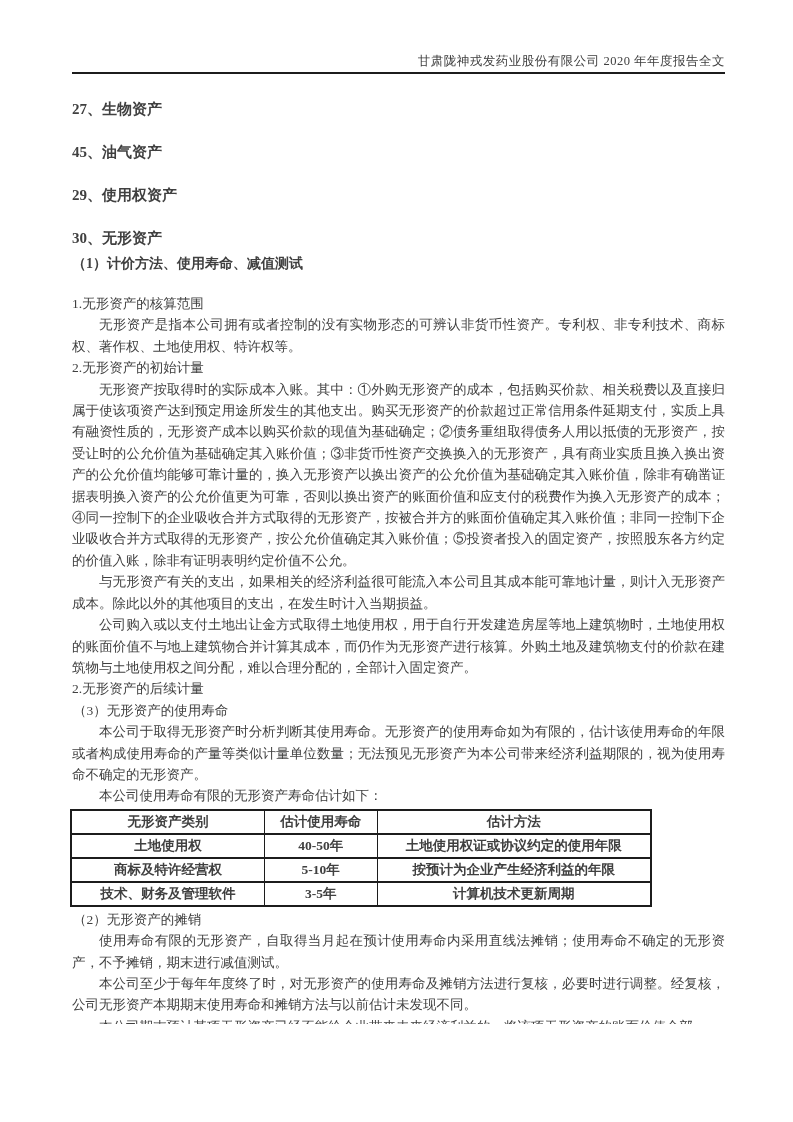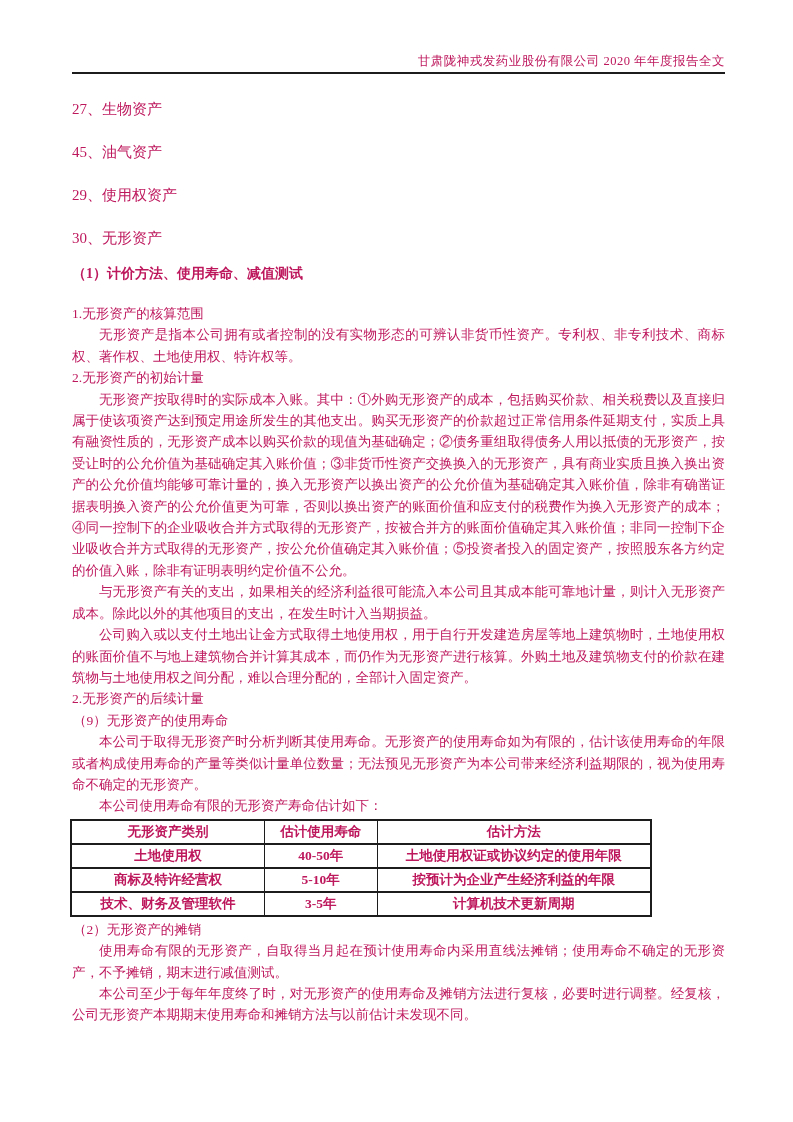--- a/index.html
+++ b/index.html
@@ -5,48 +5,48 @@
   html, body {
     margin: 0;
     padding: 0;
     background: #ffffff;
   }
   .page {
     position: relative;
     width: 793px;
     height: 1024px;
     background: #ffffff;
-    color: #be185d;
+    color: #404040;
     font-family: "Liberation Serif", "DejaVu Serif", serif;
     overflow: hidden;
     box-sizing: border-box;
   }
   .content {
     margin: 0 68px 0 72px; 
   }
   .doc-header {
     padding-top: 54px;
     padding-bottom: 4px;
     border-bottom: 2px solid #1c1c1c;
     text-align: right;
     font-size: 12.5px;
     line-height: 14px;
     letter-spacing: 0.5px;
   }
   .h-num {
     font-size: 15px;
-    font-weight: normal;
+    font-weight: bold;
     line-height: 16px;
     margin-top: 27px;
   }
   .h-sub {
     font-size: 14px;
     font-weight: bold;
     line-height: 15px;
-    margin-top: 20px;
+    margin-top: 10px;
   }
   .body-text {
     margin-top: 22px;
     font-size: 13.5px;
     line-height: 21.4px;
     text-align: justify;
   }
   .body-text p {
     margin: 0;
   }
@@ -109,21 +109,21 @@
     <div class="body-text">
       <p>1.无形资产的核算范围</p>
       <p class="indent">无形资产是指本公司拥有或者控制的没有实物形态的可辨认非货币性资产。专利权、非专利技术、商标权、著作权、土地使用权、特许权等。</p>
 
       <p>2.无形资产的初始计量</p>
       <p class="indent">无形资产按取得时的实际成本入账。其中：①外购无形资产的成本，包括购买价款、相关税费以及直接归属于使该项资产达到预定用途所发生的其他支出。购买无形资产的价款超过正常信用条件延期支付，实质上具有融资性质的，无形资产成本以购买价款的现值为基础确定；②债务重组取得债务人用以抵债的无形资产，按受让时的公允价值为基础确定其入账价值；③非货币性资产交换换入的无形资产，具有商业实质且换入换出资产的公允价值均能够可靠计量的，换入无形资产以换出资产的公允价值为基础确定其入账价值，除非有确凿证据表明换入资产的公允价值更为可靠，否则以换出资产的账面价值和应支付的税费作为换入无形资产的成本；④同一控制下的企业吸收合并方式取得的无形资产，按被合并方的账面价值确定其入账价值；非同一控制下企业吸收合并方式取得的无形资产，按公允价值确定其入账价值；⑤投资者投入的固定资产，按照股东各方约定的价值入账，除非有证明表明约定价值不公允。</p>
       <p class="indent">与无形资产有关的支出，如果相关的经济利益很可能流入本公司且其成本能可靠地计量，则计入无形资产成本。除此以外的其他项目的支出，在发生时计入当期损益。</p>
       <p class="indent">公司购入或以支付土地出让金方式取得土地使用权，用于自行开发建造房屋等地上建筑物时，土地使用权的账面价值不与地上建筑物合并计算其成本，而仍作为无形资产进行核算。外购土地及建筑物支付的价款在建筑物与土地使用权之间分配，难以合理分配的，全部计入固定资产。</p>
 
       <p>2.无形资产的后续计量</p>
-      <p class="halfdent">（9）无形资产的使用寿命</p>
+      <p class="halfdent">（3）无形资产的使用寿命</p>
       <p class="indent">本公司于取得无形资产时分析判断其使用寿命。无形资产的使用寿命如为有限的，估计该使用寿命的年限或者构成使用寿命的产量等类似计量单位数量；无法预见无形资产为本公司带来经济利益期限的，视为使用寿命不确定的无形资产。</p>
       <p class="indent">本公司使用寿命有限的无形资产寿命估计如下：</p>
 
       <table class="ul-table">
         <colgroup>
           <col class="col-type">
           <col class="col-life">
           <col class="col-method">
         </colgroup>
         <thead>

